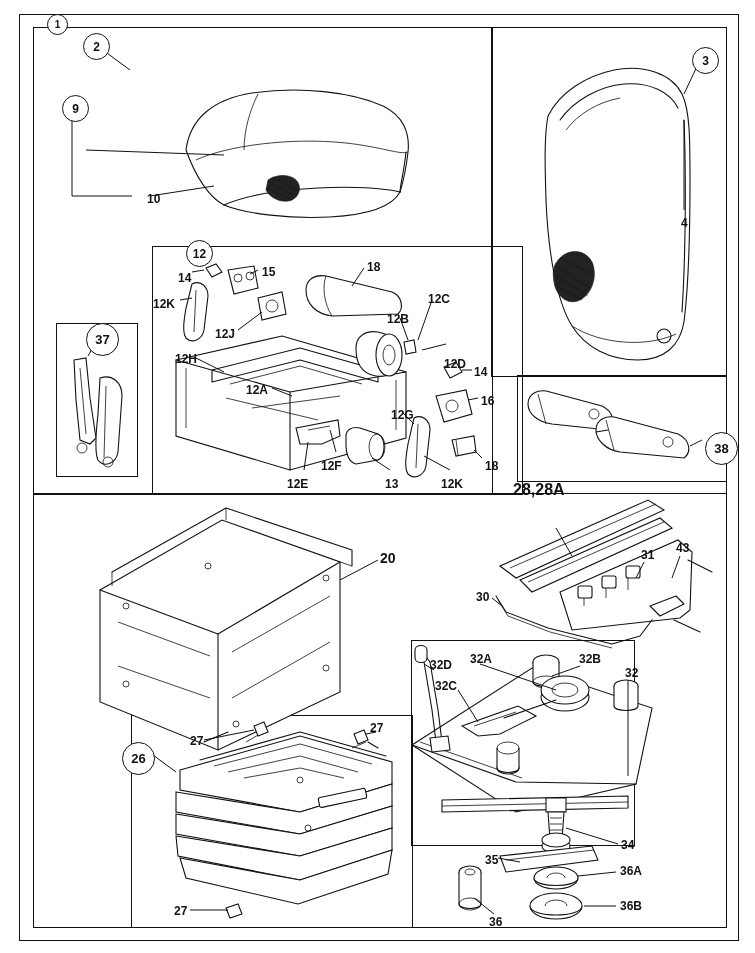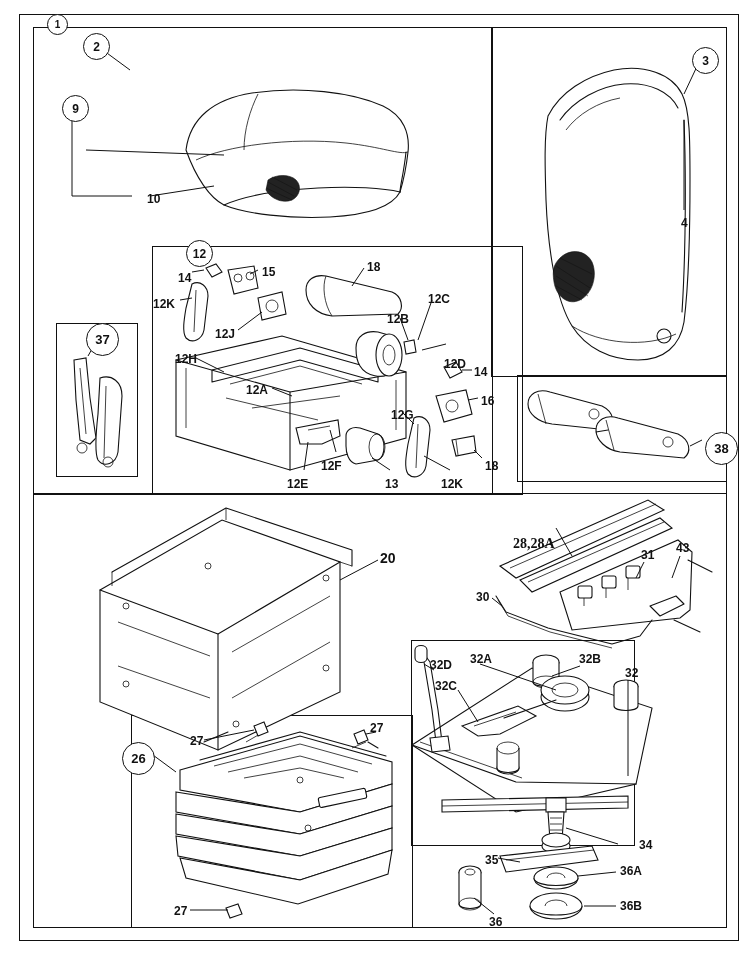--- a/index.html
+++ b/index.html
@@ -397,31 +397,31 @@
   <div class="lbl" style="left:474px;top:365px;">14</div>
   <div class="lbl" style="left:246px;top:383px;">12A</div>
   <div class="lbl" style="left:481px;top:394px;">16</div>
   <div class="lbl" style="left:391px;top:408px;">12G</div>
   <div class="lbl" style="left:321px;top:459px;">12F</div>
   <div class="lbl" style="left:485px;top:459px;">18</div>
   <div class="lbl" style="left:287px;top:477px;">12E</div>
   <div class="lbl" style="left:385px;top:477px;">13</div>
   <div class="lbl" style="left:441px;top:477px;">12K</div>
   <div class="lbl" style="left:380px;top:550px;font-size:14px;">20</div>
-  <div class="lbl" style="left:513px;top:536px;font-size:14px;font-family:Liberation Serif, serif;">28,28A</div>
+  <div class="lbl" style="left:513px;top:481px;font-size:16px;">28,28A</div>
   <div class="lbl" style="left:641px;top:548px;">31</div>
   <div class="lbl" style="left:676px;top:541px;">43</div>
   <div class="lbl" style="left:476px;top:590px;">30</div>
   <div class="lbl" style="left:430px;top:658px;">32D</div>
   <div class="lbl" style="left:470px;top:652px;">32A</div>
   <div class="lbl" style="left:579px;top:652px;">32B</div>
   <div class="lbl" style="left:625px;top:666px;">32</div>
   <div class="lbl" style="left:435px;top:679px;">32C</div>
   <div class="lbl" style="left:190px;top:734px;">27</div>
   <div class="lbl" style="left:370px;top:721px;">27</div>
-  <div class="lbl" style="left:621px;top:838px;margin-left:18px;">34</div>
+  <div class="lbl" style="left:621px;top:838px;">34</div>
   <div class="lbl" style="left:485px;top:853px;">35</div>
   <div class="lbl" style="left:620px;top:864px;">36A</div>
   <div class="lbl" style="left:620px;top:899px;">36B</div>
   <div class="lbl" style="left:489px;top:915px;">36</div>
   <div class="lbl" style="left:174px;top:904px;">27</div>
 
 </div>
 
 </body></html>

